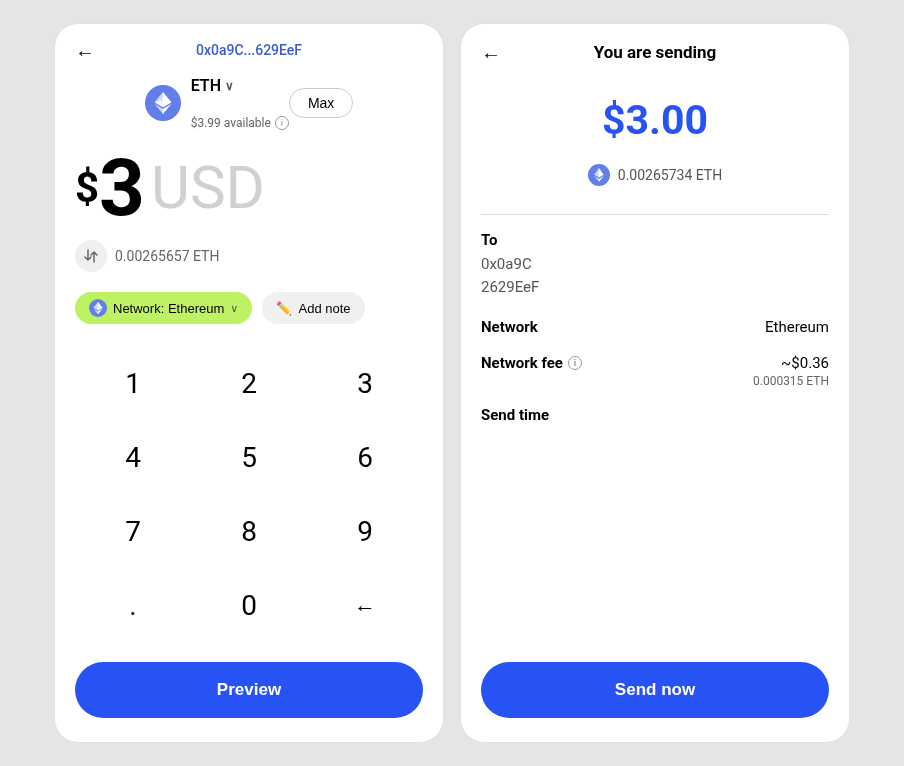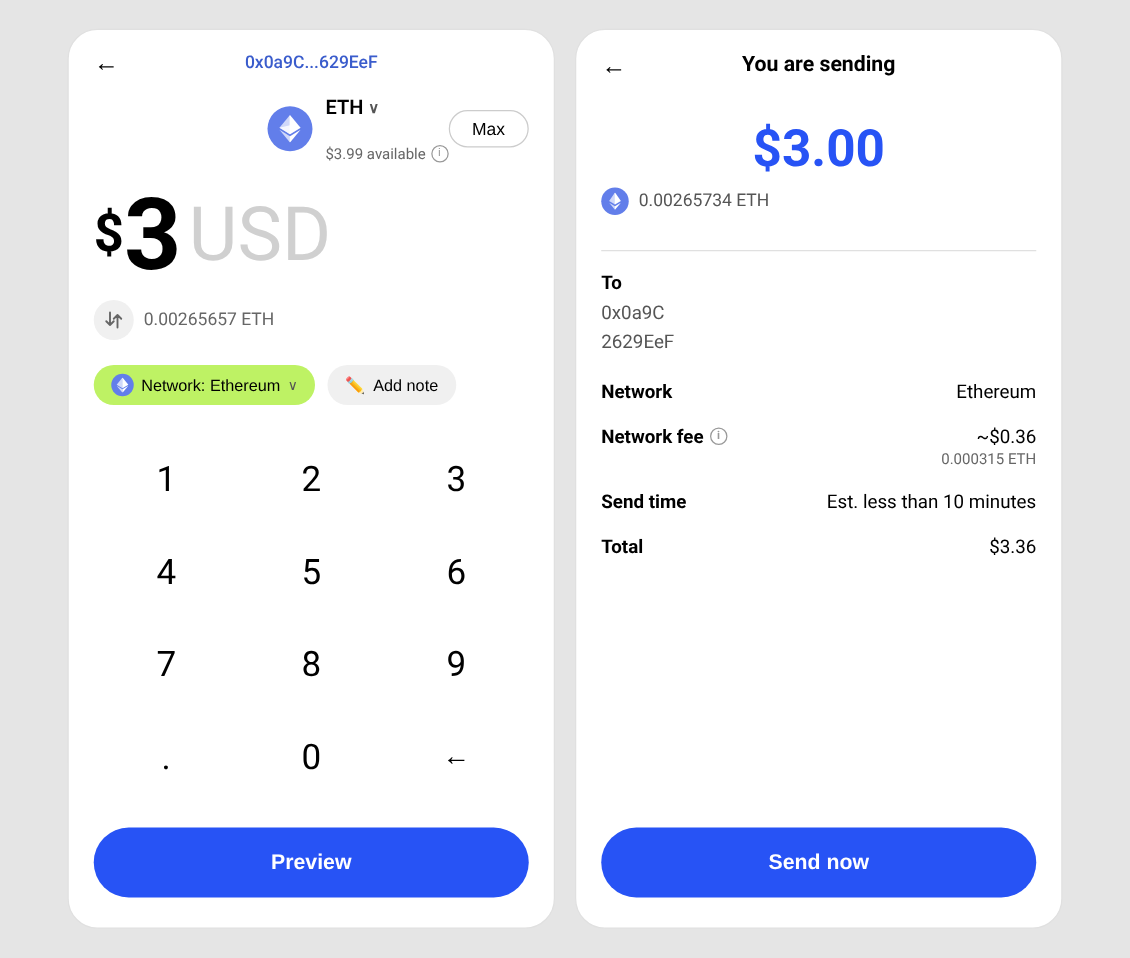--- a/index.html
+++ b/index.html
@@ -47,21 +47,21 @@
       line-height: 1;
     }
     .s1-address {
       color: #3a5ccc;
       font-size: 14px;
       font-weight: 500;
     }
     .s1-token-row {
       display: flex;
       align-items: center;
-      justify-content: flex-end;
+      justify-content: center;
       padding: 8px 20px;
     }
     .s1-token-left {
       display: flex;
       align-items: center;
       gap: 10px;
     }
     .eth-icon {
       width: 36px;
       height: 36px;
@@ -269,22 +269,23 @@
       padding: 24px 20px 12px;
     }
     .s2-usd-amount {
       font-size: 41px;
       font-weight: 700;
       color: #2753f5;
     }
     .s2-eth-row {
       display: flex;
       align-items: center;
+      justify-content: center;
       gap: 8px;
-      margin-top: 6px;
+      margin-top: 20px;
     }
     .s2-eth-amount {
       font-size: 14px;
       color: #555;
     }
     .s2-divider {
       border: none;
       border-top: 1px solid #e0e0e0;
       margin: 16px 20px;
     }
@@ -488,27 +489,22 @@
           <span class="info-icon">i</span>
         </div>
         <div class="s2-fee-right">
           <div class="s2-row-value">~$0.36</div>
           <div class="s2-row-value-sub">0.000315 ETH</div>
         </div>
       </div>
 
       <div class="s2-row">
         <div class="s2-row-label">Send time</div>
-        <div class="s2-row-value">Est. less than 10 minutes</div>
-      </div>
-
-      <div class="s2-row">
-        <div class="s2-row-label">Total</div>
-        <div class="s2-row-value">$3.36</div>
-      </div>
+      </div>
+
 
     </div>
 
     <div class="spacer"></div>
 
     <button class="s2-send-btn">Send now</button>
 
   </div>
 
 </div>

